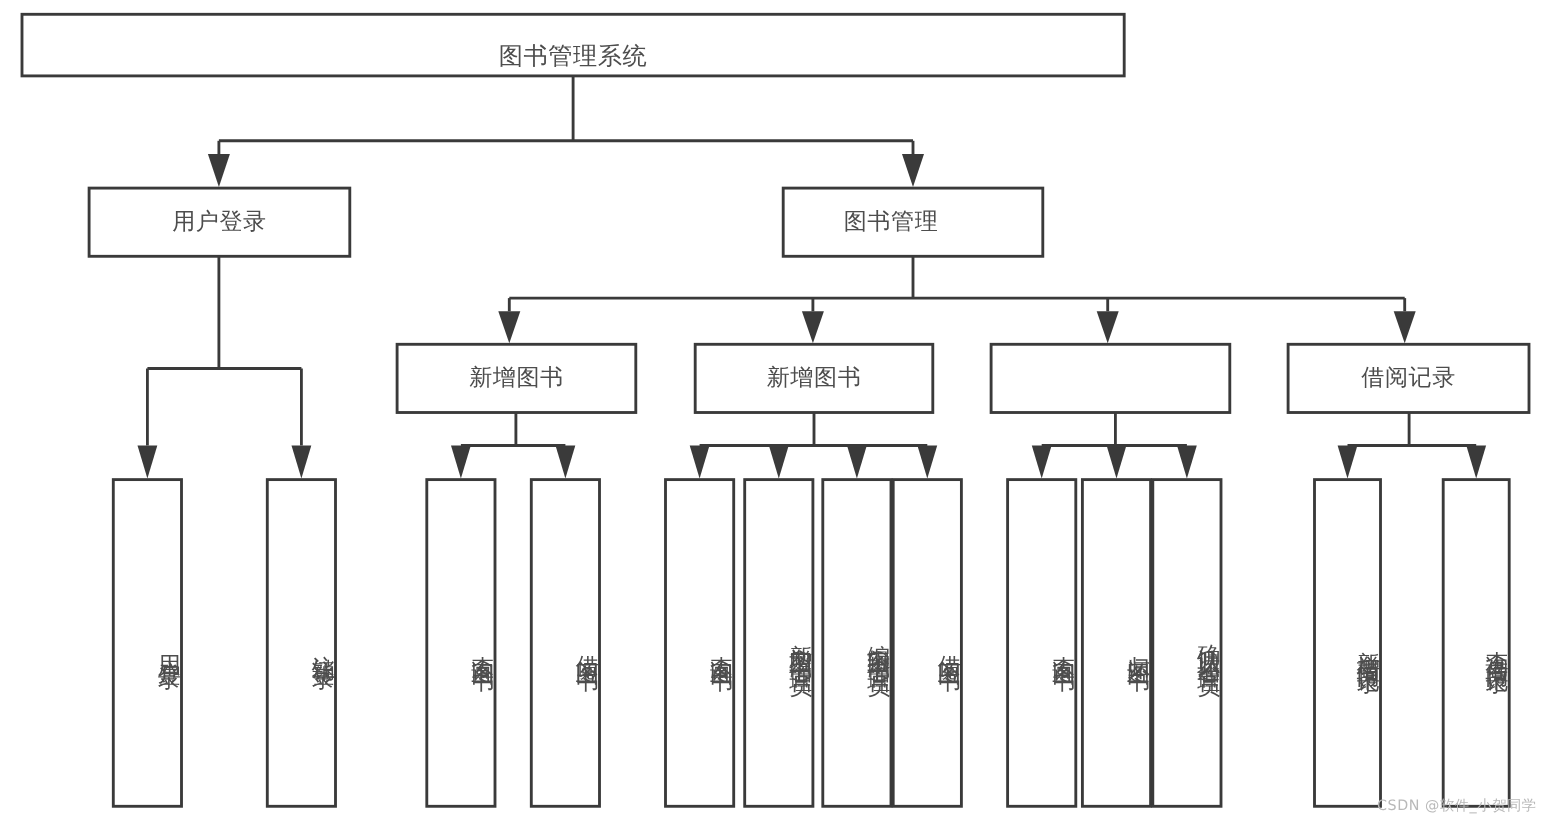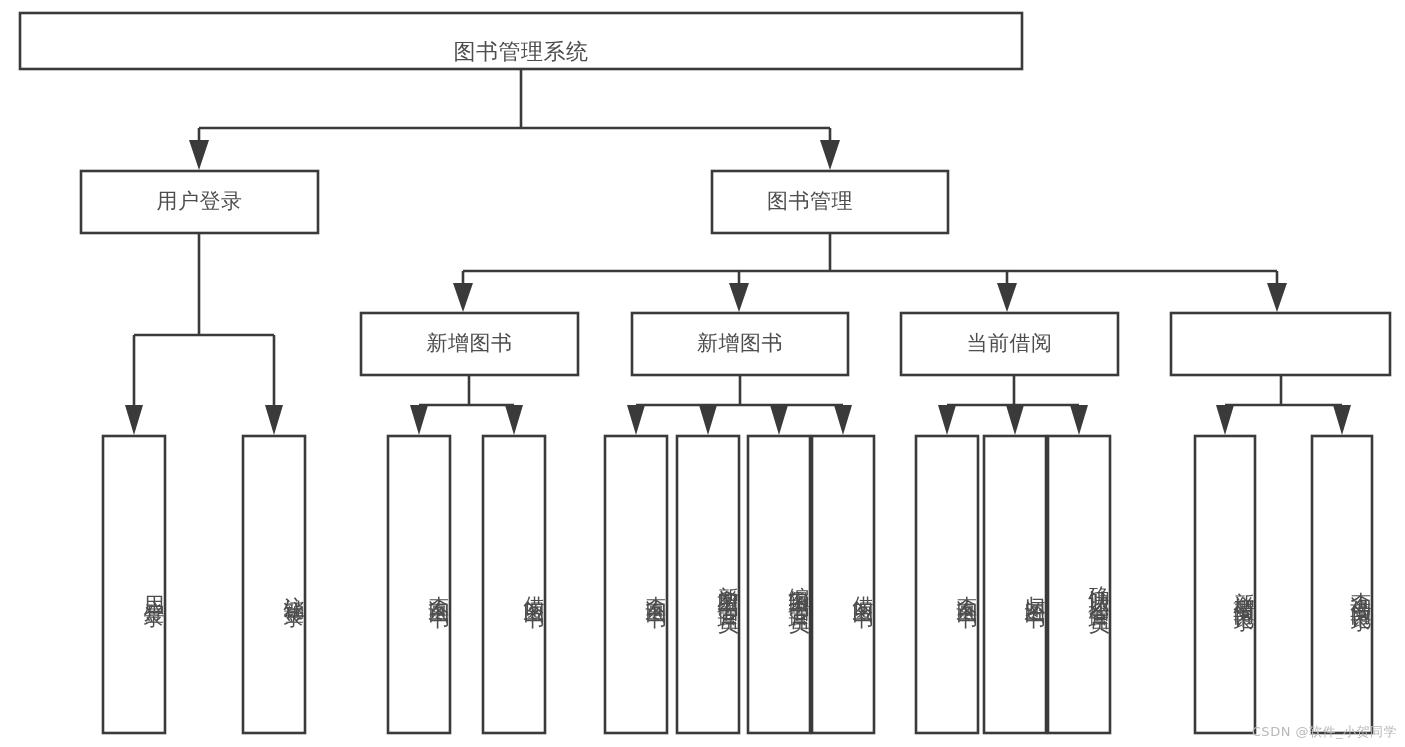--- a/index.html
+++ b/index.html
@@ -175,21 +175,21 @@
     <rect class="node-box" x="1312" y="436" width="60" height="297"></rect>
   </svg>
 
   <div class="node-label horizontal root" style="left:20px;top:24px;width:1002px;height:56px;">图书管理系统</div>
 
   <div class="node-label horizontal" style="left:81px;top:171px;width:237px;height:62px;">用户登录</div>
   <div class="node-label horizontal" style="left:712px;top:171px;width:196px;height:62px;">图书管理</div>
 
   <div class="node-label horizontal" style="left:361px;top:313px;width:217px;height:62px;">新增图书</div>
   <div class="node-label horizontal" style="left:632px;top:313px;width:216px;height:62px;">新增图书</div>
-  <div class="node-label horizontal" style="left:901px;top:313px;width:217px;height:62px;">当前借阅</div>
+  <div class="node-label horizontal" style="left:1171px;top:313px;width:219px;height:62px;">借阅记录</div>
 
   <div class="node-label vertical" style="left:103px;top:436px;width:62px;height:297px;">用户登录</div>
   <div class="node-label vertical" style="left:243px;top:436px;width:62px;height:297px;">注销登录</div>
   <div class="node-label vertical" style="left:388px;top:436px;width:62px;height:297px;">查询图书</div>
   <div class="node-label vertical" style="left:483px;top:436px;width:62px;height:297px;">借阅图书</div>
   <div class="node-label vertical" style="left:605px;top:436px;width:62px;height:297px;">查询图书</div>
   <div class="node-label vertical" style="left:677px;top:436px;width:62px;height:297px;">新增图书（管理员）</div>
   <div class="node-label vertical" style="left:748px;top:436px;width:62px;height:297px;">编辑图书（管理员）</div>
   <div class="node-label vertical" style="left:812px;top:436px;width:62px;height:297px;">借阅图书</div>
   <div class="node-label vertical" style="left:916px;top:436px;width:62px;height:297px;">查询图书</div>

